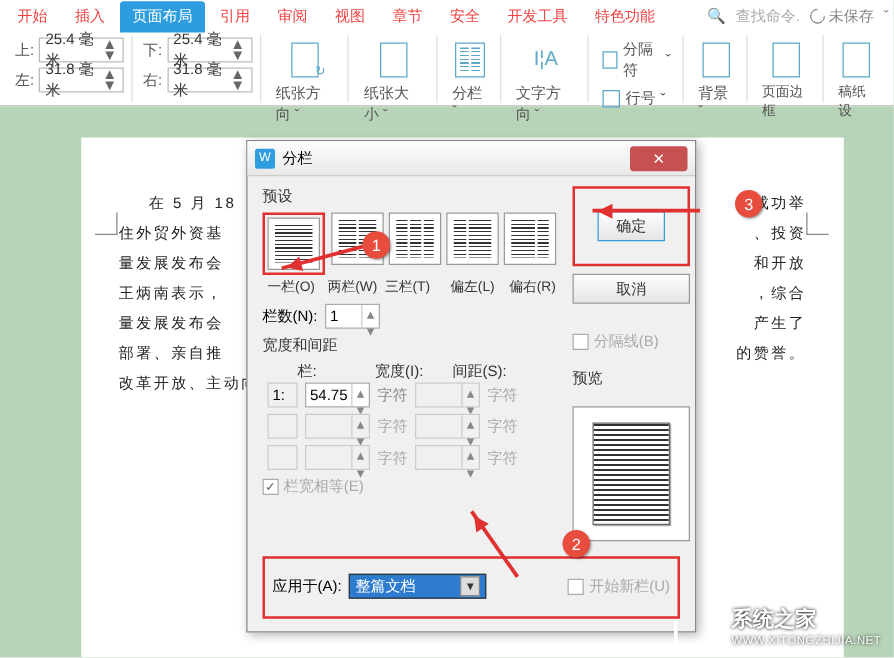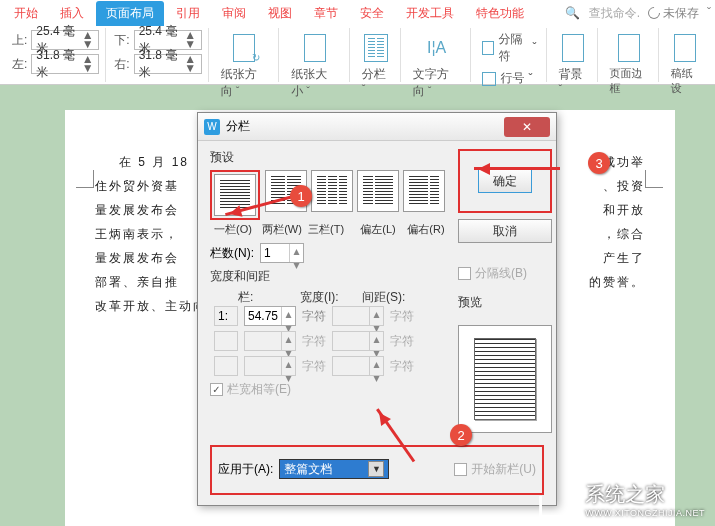--- a/index.html
+++ b/index.html
@@ -72,21 +72,21 @@
 .apply-row{display:flex;align-items:center;gap:6px;margin-top:8px}
 .combo{width:110px;height:20px;background:#2e7cd0;color:#fff;display:flex;align-items:center;padding:0 4px;justify-content:space-between;border:1px solid #333}
 .combo-arrow{width:16px;height:16px;background:#ddd;color:#333;display:flex;align-items:center;justify-content:center;font-size:9px;border:1px solid #888}
 .badge{position:absolute;width:22px;height:22px;background:#e84c3d;border-radius:50%;color:#fff;display:flex;align-items:center;justify-content:center;font-size:13px;box-shadow:1px 1px 2px rgba(0,0,0,0.4)}
 .arrow-line{position:absolute;background:#e03030;height:3px;transform-origin:left center}
 .arrow-line::after{content:"";position:absolute;right:-2px;top:-5px;border:6px solid transparent;border-left:12px solid #e03030}
 .watermark{position:absolute;right:10px;bottom:8px;display:flex;align-items:center;gap:6px;color:#fff;text-shadow:0 0 3px #000;font-size:14px}
 .wm-logo{width:40px;height:36px;position:relative}
 .wm-logo::before{content:"";position:absolute;inset:0;border:3px solid #fff;border-radius:4px 4px 0 0;clip-path:polygon(0 40%,40% 40%,50% 25%,60% 40%,100% 40%,100% 100%,0 100%)}
 .wm-text{display:flex;flex-direction:column}
-.wm-text .cn{font-size:20px;font-weight:normal}
+.wm-text .cn{font-size:17px;font-weight:bold}
 .wm-text .en{font-size:9px;letter-spacing:0.5px}
 </style>
 </head>
 <body>
 
 <div class="ribbon">
   <div class="tabs">
     <div class="tab">开始</div>
     <div class="tab">插入</div>
     <div class="tab active">页面布局</div>

